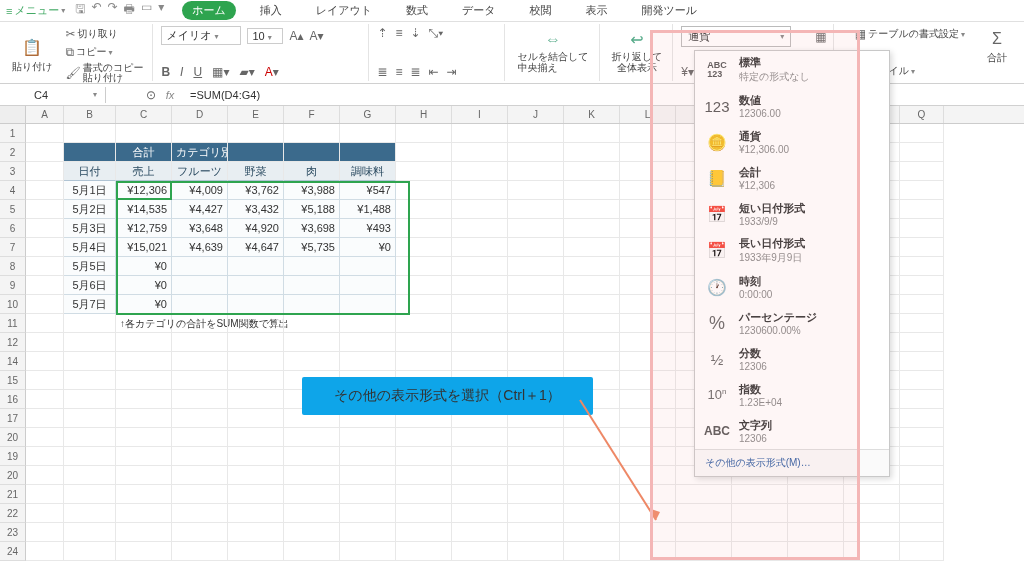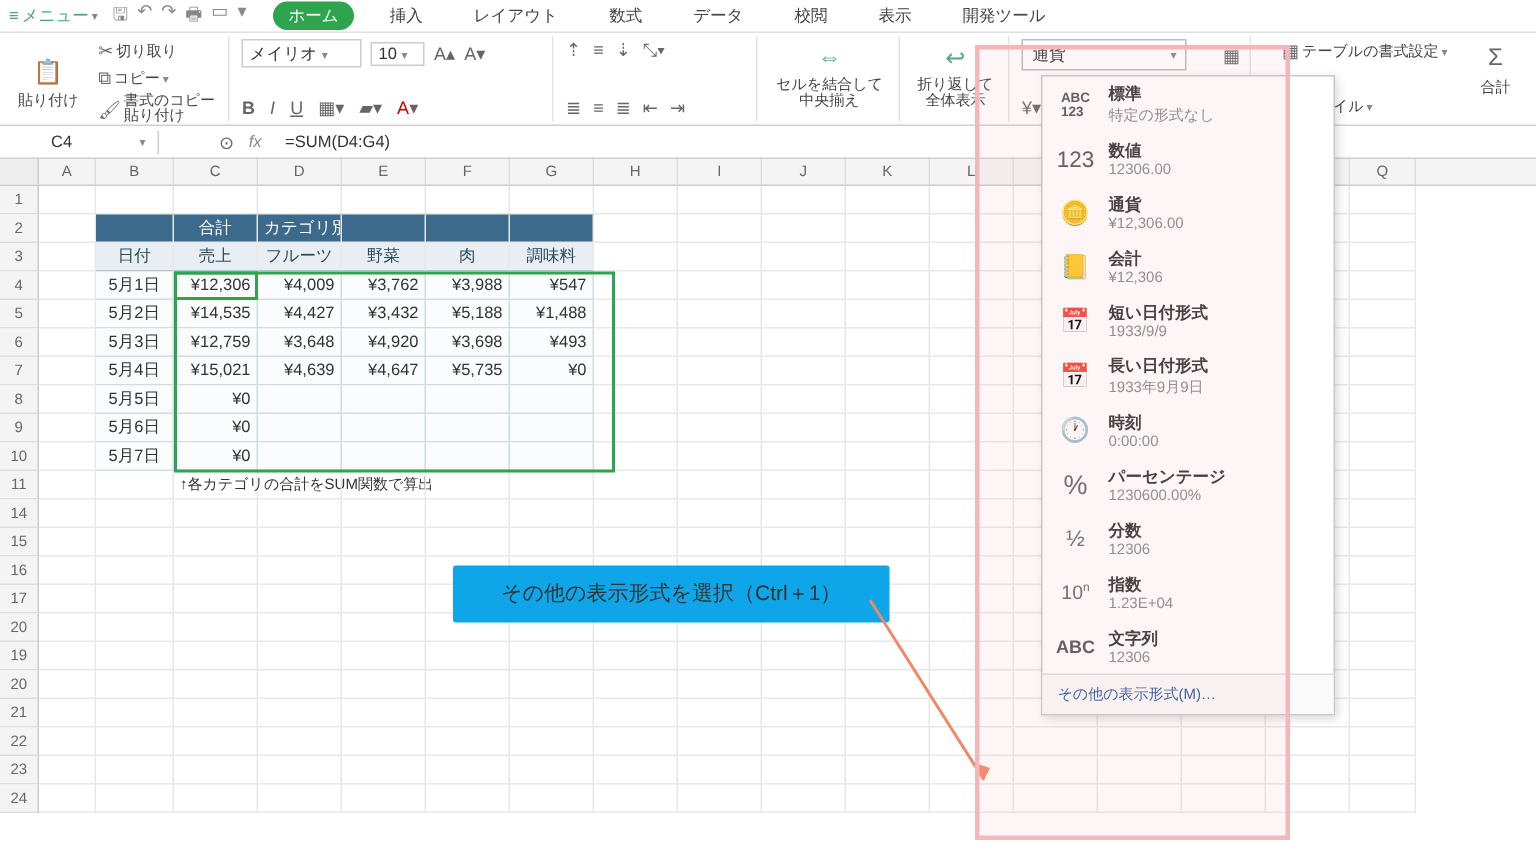--- a/index.html
+++ b/index.html
@@ -156,21 +156,21 @@
       <span class="ico-s">≡</span>
       <span class="ico-s">≣</span>
       <span class="ico-s">⇤</span>
       <span class="ico-s">⇥</span>
     </div>
   </div>
 
   <div class="rgroup">
     <div class="big-btn">
       <span class="ico" style="color:#5a8">⇔</span>
-      <span class="txt" style="white-space:pre-line;text-align:center;line-height:1.1">セルを結合して
+      <span class="txt" style="white-space:pre-line;text-align:left;line-height:1.1">セルを結合して
 中央揃え</span>
     </div>
   </div>
   <div class="rgroup">
     <div class="big-btn">
       <span class="ico" style="color:#5a8">↩</span>
       <span class="txt" style="white-space:pre-line;text-align:center;line-height:1.1">折り返して
 全体表示</span>
     </div>
   </div>
@@ -460,20 +460,40 @@
         <div class="cell cJ"></div>
         <div class="cell cK"></div>
         <div class="cell cL"></div>
         <div class="cell cM"></div>
         <div class="cell cN"></div>
         <div class="cell cO"></div>
         <div class="cell cP"></div>
         <div class="cell cQ"></div>
       </div>
       <div class="row-g">
+        <div class="rh">12</div>
+        <div class="cell cA"></div>
+        <div class="cell cB"></div>
+        <div class="cell cC"></div>
+        <div class="cell cD"></div>
+        <div class="cell cE"></div>
+        <div class="cell cF"></div>
+        <div class="cell cG"></div>
+        <div class="cell cH"></div>
+        <div class="cell cI"></div>
+        <div class="cell cJ"></div>
+        <div class="cell cK"></div>
+        <div class="cell cL"></div>
+        <div class="cell cM"></div>
+        <div class="cell cN"></div>
+        <div class="cell cO"></div>
+        <div class="cell cP"></div>
+        <div class="cell cQ"></div>
+      </div>
+      <div class="row-g">
         <div class="rh">14</div>
         <div class="cell cA"></div>
         <div class="cell cB"></div>
         <div class="cell cC"></div>
         <div class="cell cD"></div>
         <div class="cell cE"></div>
         <div class="cell cF"></div>
         <div class="cell cG"></div>
         <div class="cell cH"></div>
         <div class="cell cI"></div>

